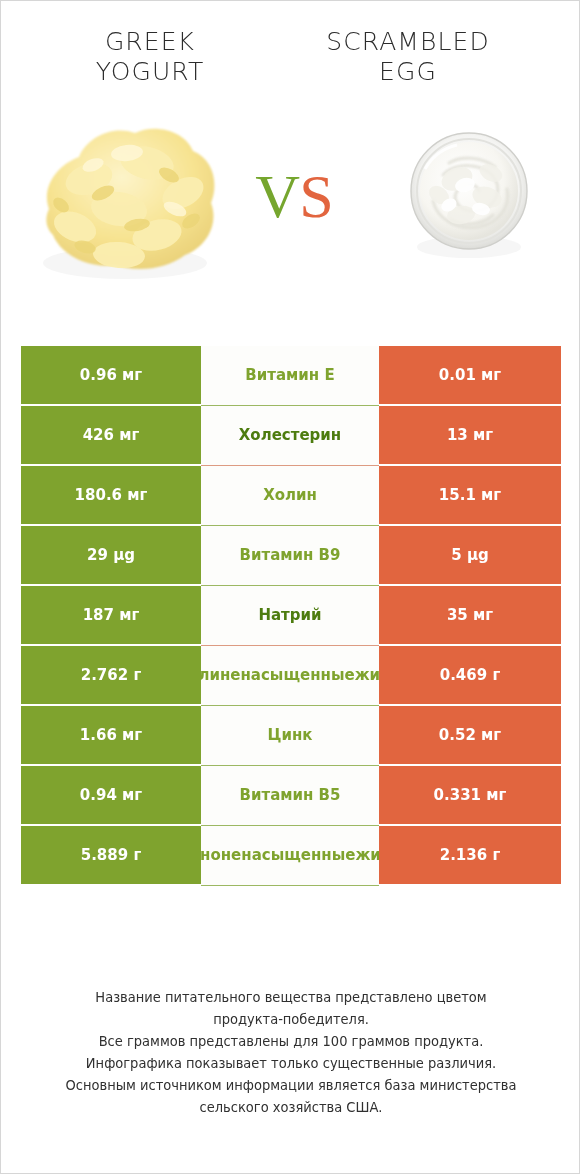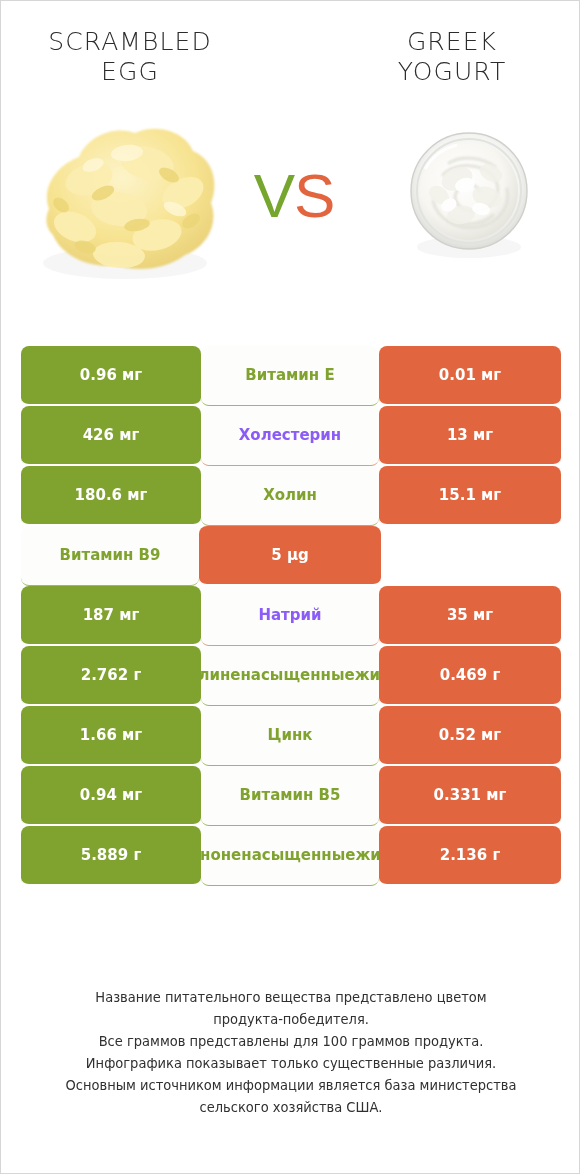--- a/index.html
+++ b/index.html
@@ -57,21 +57,21 @@
   .vs {
     position: absolute;
     left: 238px;
     top: 60px;
     width: 110px;
     text-align: center;
     font-size: 62px;
     line-height: 62px;
     font-weight: 400;
     letter-spacing: -1px;
-    font-family: Liberation Sans, sans-serif;
+    font-family: Liberation Serif, serif;
   }
   .vs .v { color: #76a62e; }
   .vs .s { color: #e2653f; }
 
   
   .egg-wrap {
     position: absolute;
     left: 26px;
     top: 8px;
     width: 196px;
@@ -104,21 +104,20 @@
   .cell {
     display: flex;
     align-items: center;
     justify-content: center;
     text-align: center;
     font-size: 15px;
     font-weight: 700;
     font-family: "DejaVu Sans", sans-serif;
     overflow: hidden;
     white-space: nowrap;
-    border-radius: 8px;
   }
   .cell-left {
     width: 180px;
     background: #7fa32e;
     color: #ffffff;
     border-bottom: 2px solid #ffffff;
   }
   .cell-right {
     width: 182px;
     background: #e1653f;
@@ -126,21 +125,21 @@
     border-bottom: 2px solid #ffffff;
   }
   .cell-mid {
     width: 178px;
     background: #fdfdfb;
     line-height: 19px;
     white-space: normal;
     padding: 0 14px;
   }
   .cell-mid.win-left  { color: #7fa32e; border-bottom: 1px solid #9cb862; }
-  .cell-mid.win-right { color: #8b5cf6; border-bottom: 1px solid #dd9b82; }
+  .cell-mid.win-right { color: #4d7c0f; border-bottom: 1px solid #dd9b82; }
   .cell-mid span { display: block; }
 
   
   .footer {
     position: absolute;
     left: 0;
     top: 985px;
     width: 580px;
     text-align: center;
     font-size: 14.5px;
@@ -151,27 +150,27 @@
     font-stretch: condensed;
   }
   .footer p { margin: 1px; }
 </style>
 </head>
 <body>
 
 <div id="page">
 
   <div class="titles">
+    <div class="title title-r">
+      <span class="ln">GREEK</span>
+      <span class="ln">YOGURT</span>
+    </div>
     <div class="title title-l">
       <span class="ln">SCRAMBLED</span>
       <span class="ln">EGG</span>
-    </div>
-    <div class="title title-r">
-      <span class="ln">GREEK</span>
-      <span class="ln">YOGURT</span>
     </div>
   </div>
 
   <div class="hero">
 
     <div class="egg-wrap">
       <svg viewBox="0 0 196 176" xmlns="http://www.w3.org/2000/svg" aria-hidden="true">
         <defs>
           <radialGradient id="eggShade" cx="45%" cy="35%" r="72%">
             <stop offset="0%" stop-color="#fdf3c4"></stop>
@@ -287,20 +286,21 @@
 
     <div class="row">
       <div class="cell cell-left">180.6 мг</div>
       <div class="cell cell-mid win-left">
         <span>Холин</span>
       </div>
       <div class="cell cell-right">15.1 мг</div>
     </div>
 
     <div class="row">
+      <div class="cell cell-left">29 µg</div>
       <div class="cell cell-mid win-left">
         <span>Витамин B9</span>
       </div>
       <div class="cell cell-right">5 µg</div>
     </div>
 
     <div class="row">
       <div class="cell cell-left">187 мг</div>
       <div class="cell cell-mid win-right">
         <span>Натрий</span>

